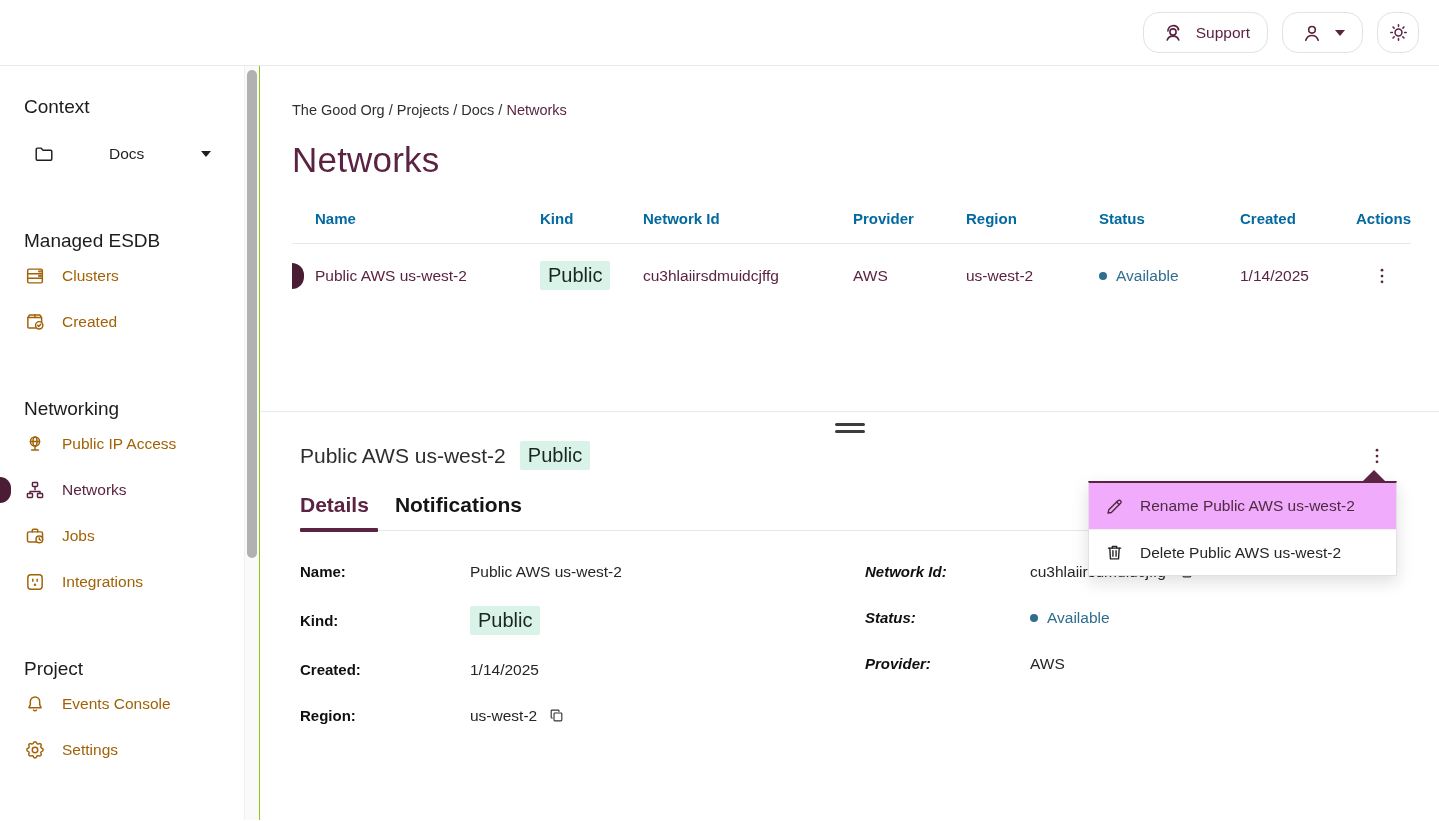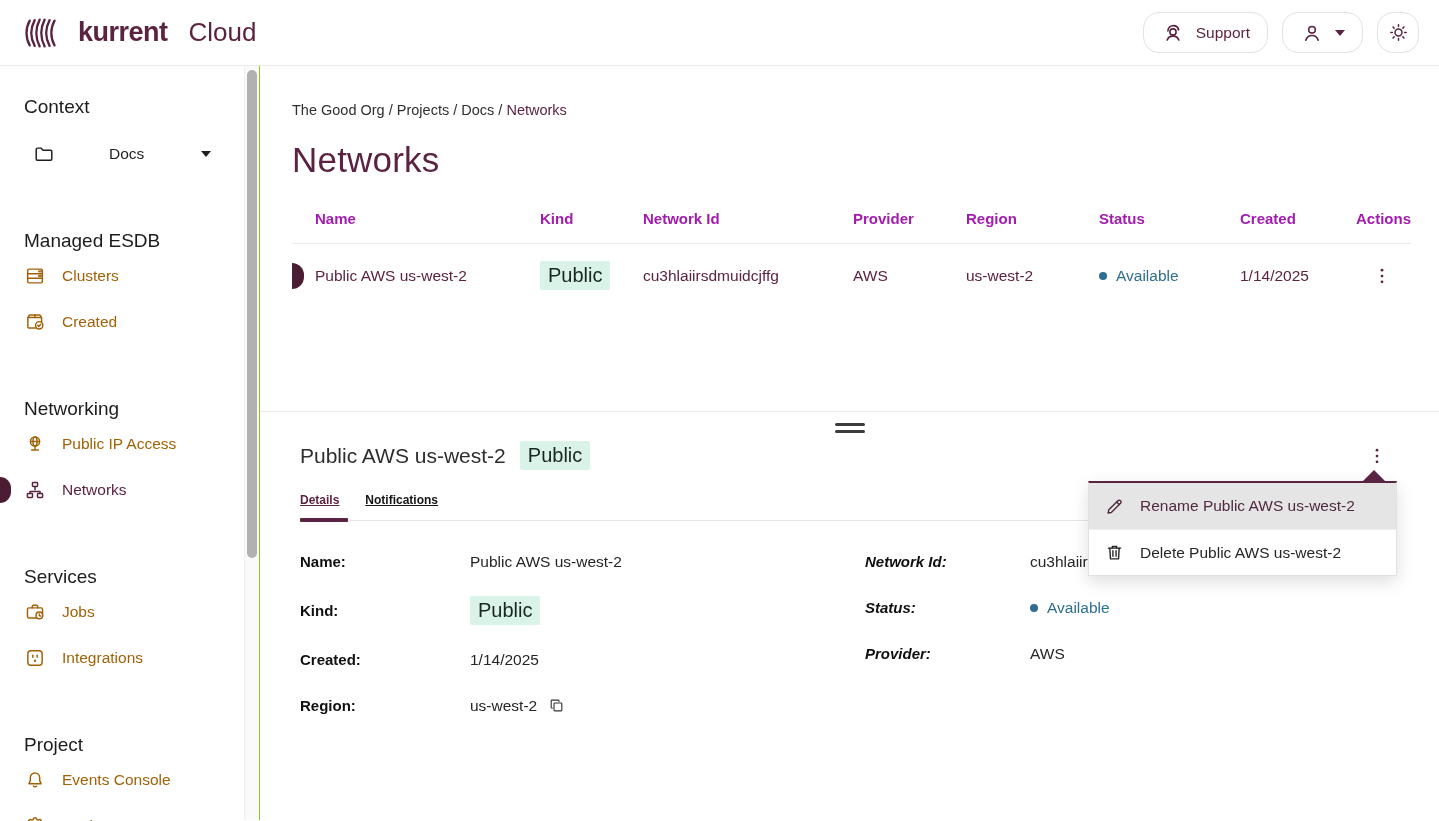--- a/index.html
+++ b/index.html
@@ -54,21 +54,21 @@
   .title-actions { margin-left:auto; display:flex; gap:13px; align-items:center; }
   .abtn { display:flex; align-items:center; justify-content:center; gap:13px; height:41px;
     border:1px solid #e2e2e6; border-radius:4px; background:#fff; color:#5b2342;
     font-size:15.5px; cursor:pointer; }
   .abtn.icon-only { width:41px; }
   .abtn.new-network { padding:0 15px; }
 
   
   .net-table { margin-top:30px; }
   .t-head,.t-row { display:grid; grid-template-columns:248px 103px 210px 113px 133px 141px 112px 1fr; align-items:center; }
-  .t-head { font-size:15px; font-weight:700; color:#a21caf; padding-bottom:16px; border-bottom:1px solid #e9e9e9; }
+  .t-head { font-size:15px; font-weight:700; color:#0369a1; padding-bottom:16px; border-bottom:1px solid #e9e9e9; }
   .t-head > div:first-child, .t-row > div:first-child { padding-left:23px; }
   .t-head .h-actions { text-align:right; }
   .t-row { padding:17px 0; font-size:15.5px; color:#5b2342; position:relative; cursor:pointer; }
   .row-indicator { position:absolute; left:0; top:50%; transform:translateY(-50%);
     width:12px; height:26px; background:#4b1d34; border-radius:0 13px 13px 0; }
   .badge { display:inline-block; background:#d9f3e8; color:#19271f; font-size:20px;
     padding:3px 8px; border-radius:2px; }
   .status { display:inline-flex; align-items:center; gap:9px; color:#2f6e8e; font-weight:500; }
   .status .dot { width:8px; height:8px; border-radius:50%; background:#2f6e8e; }
   .cell-actions { display:flex; justify-content:center; }
@@ -78,61 +78,47 @@
   
   .detail-panel { position:absolute; left:0; right:0; top:345px; bottom:0; background:#fff;
     border-top:1px solid #e7ebee; padding:0 48px 0 40px; }
   .drag-handle { position:absolute; top:9px; left:50%; transform:translateX(-50%);
     display:flex; flex-direction:column; gap:4px; cursor:row-resize; padding:2px; }
   .drag-handle span { display:block; width:30px; height:3px; background:#3c3c3c; border-radius:2px; }
   .detail-title-row { padding-top:29px; display:flex; align-items:center; gap:14px; }
   .detail-title { font-size:21px; font-weight:400; color:#2e2e2e; }
   .detail-kebab { margin-left:auto; }
   .tabs { margin-top:23px; display:flex; gap:26px; border-bottom:1px solid #e7e7e7; }
-  .tab { font-size:12px; font-weight:700; color:#151515; padding-bottom:13px; position:relative; cursor:pointer;text-decoration:underline; }
+  .tab { font-size:21px; font-weight:700; color:#151515; padding-bottom:13px; position:relative; cursor:pointer; }
   .tab.active { color:#5b2342; }
   .tab.active::after { content:""; position:absolute; left:0; right:-9px; bottom:-2px; height:4px;
     background:#5b2342; border-radius:1px; }
   .fields { margin-top:29px; display:grid; grid-template-columns:565px 1fr; }
   .field-row { display:flex; align-items:center; margin-bottom:23px; min-height:23px; }
   .field-label { width:170px; flex:none; font-size:15px; font-weight:700; color:#101010; }
   .fcol-right .field-label { width:165px;font-style:italic; }
   .field-value { font-size:15.5px; color:#262626; display:flex; align-items:center; gap:11px; }
   .copy-btn { background:none; border:none; color:#333; cursor:pointer; padding:0; display:flex; }
 
   
   .ctx-menu { position:absolute; left:1088px; top:481px; width:309px; background:#fff;
     border:1px solid #e1e1e4; border-top:2px solid #5b2342;
     box-shadow:0 6px 16px rgba(0,0,0,0.13); z-index:20; }
   .ctx-menu::before { content:""; position:absolute; right:11px; top:-13px; width:0; height:0;
     border-left:11px solid transparent; border-right:11px solid transparent;
     border-bottom:11px solid #5b2342; }
   .ctx-item { height:46px; display:flex; align-items:center; gap:15px; padding:0 15px;
     font-size:15.5px; color:#262626; cursor:pointer; background:#fff; }
-  .ctx-item.highlight { background:#e5e5e5; color:#4f2a40; }
+  .ctx-item.highlight { background:#f0abfc; color:#4f2a40; }
   .ctx-item + .ctx-item { border-top:1px solid #f1f1f1; }
 </style>
 </head>
 <body>
 
 <header class="topbar">
-  <div class="logo">
-    <svg width="42" height="40" viewBox="0 0 44 40">
-      <g fill="none" stroke="#5b2342" stroke-width="2.4" stroke-linecap="round">
-        <path d="M6 7 C 1.5 15, 1.5 25, 6 33"></path>
-        <path d="M11.2 6.5 C 6.7 15, 6.7 25, 11.2 33.5"></path>
-        <path d="M16.4 6 C 11.9 15, 11.9 25, 16.4 34"></path>
-        <path d="M21.6 6 C 17.1 15, 17.1 25, 21.6 34"></path>
-        <path d="M26.8 6.5 C 22.3 15, 22.3 25, 26.8 33.5"></path>
-        <path d="M32 7 C 27.5 15, 27.5 25, 32 33"></path>
-      </g>
-    </svg>
-    <span class="logo-word">kurrent</span>
-    <span class="logo-prod">Cloud</span>
-  </div>
   <div class="topbar-right">
     <button class="tbtn">
       <svg class="ic" width="24" height="24" viewBox="0 0 24 24">
         <circle cx="12" cy="11" r="3.1"></circle>
         <path d="M6.2 19c.9-2.5 3-3.9 5.8-3.9s4.9 1.4 5.8 3.9"></path>
         <path d="M6.9 10a5.6 5.6 0 0 1 10.6-2.2"></path>
         <circle cx="17.3" cy="8.6" r="1.05" fill="currentColor" stroke="none"></circle>
       </svg>
       <span>Support</span>
     </button>
@@ -210,21 +196,20 @@
       <svg class="ic icon22" viewBox="0 0 24 24">
         <rect x="9.2" y="3.8" width="5.6" height="4.3" rx="0.8"></rect>
         <rect x="3.7" y="15.9" width="5.6" height="4.3" rx="0.8"></rect>
         <rect x="14.7" y="15.9" width="5.6" height="4.3" rx="0.8"></rect>
         <path d="M12 8.1v3.6"></path>
         <path d="M6.5 15.9v-2.2h11v2.2"></path>
       </svg>
       <span>Networks</span>
     </div>
 
-    <div class="side-title">Services</div>
     <div class="side-item">
       <svg class="ic icon22" viewBox="0 0 24 24">
         <rect x="3.8" y="7.5" width="16.4" height="11" rx="1.5"></rect>
         <path d="M9 7.5V5.9c0-.7.6-1.3 1.3-1.3h3.4c.7 0 1.3.6 1.3 1.3v1.6"></path>
         <circle cx="16.7" cy="15.7" r="3.6" fill="#fff"></circle>
         <path d="M16.7 14.1v1.7l1.3.8"></path>
       </svg>
       <span>Jobs</span>
     </div>
     <div class="side-item">

